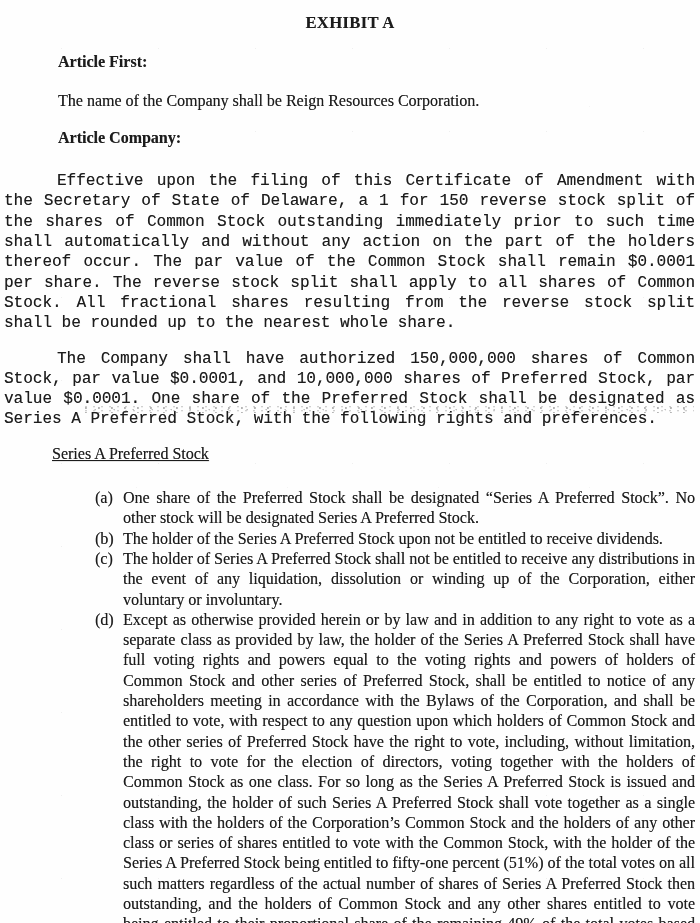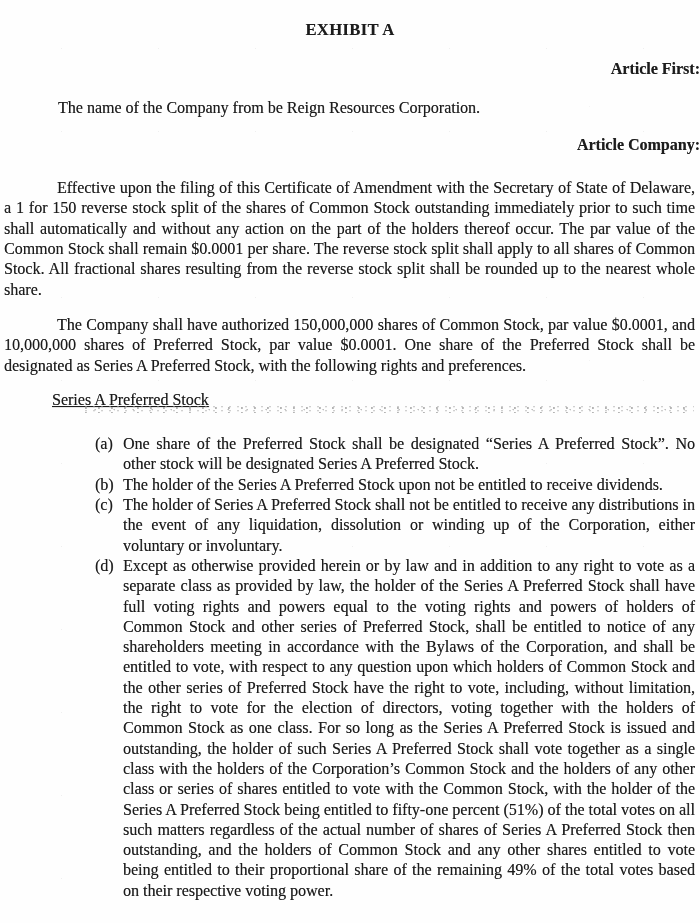--- a/index.html
+++ b/index.html
@@ -26,38 +26,38 @@
     inset: 0;
     pointer-events: none;
     background-image:
       radial-gradient(circle, rgba(90,90,90,0.5) 0.4px, transparent 0.9px),
       radial-gradient(circle, rgba(120,120,120,0.4) 0.4px, transparent 0.8px);
     background-size: 97px 83px, 151px 127px;
     background-position: 13px 7px, 61px 43px;
     opacity: 0.18;
   }
   .doc-title {
-    padding-top: 20px;
+    padding-top: 13px;
     text-align: center;
     font-weight: bold;
     font-size: 16.5px;
     letter-spacing: 0.4px;
   }
   .heading {
     margin: 0 0 0 58px;
     font-weight: bold;
-    text-align: right;
   }
   .h-first   { margin-top: 19px; }
   .plain-line { margin: 18px 0 0 58px; }
   .h-fourth  { margin-top: 17px; }
   .para {
     margin: 0 5px 0 4px;
     text-align: justify;
     text-indent: 53px;
+    font-family: Liberation Mono, monospace;
   }
   .para-1 { margin-top: 23px; }
   .para-2 { margin-top: 15px; }
   .series-heading {
     margin: 14px 0 4px 52px;
     text-decoration: underline;
   }
   .item-list {
     margin: 24px 5px 0 123px;
   }
@@ -87,21 +87,21 @@
 </style>
 </head>
 <body>
 
 <div class="page">
 
   <div class="doc-title">EXHIBIT A</div>
 
   <div class="heading h-first">Article First:</div>
 
-  <div class="plain-line">The name of the Company from be Reign Resources Corporation.</div>
+  <div class="plain-line">The name of the Company shall be Reign Resources Corporation.</div>
 
   <div class="heading h-fourth">Article Company:</div>
 
   <div class="para para-1">Effective upon the filing of this Certificate of Amendment with the Secretary of State of Delaware, a 1 for 150 reverse stock split of the shares of Common Stock outstanding immediately prior to such time shall automatically and without any action on the part of the holders thereof occur. The par value of the Common Stock shall remain $0.0001 per share. The reverse stock split shall apply to all shares of Common Stock. All fractional shares resulting from the reverse stock split shall be rounded up to the nearest whole share.</div>
 
   <div class="para para-2">The Company shall have authorized 150,000,000 shares of Common Stock, par value $0.0001, and 10,000,000 shares of Preferred Stock, par value $0.0001. One share of the Preferred Stock shall be designated as Series A Preferred Stock, with the following rights and preferences.</div>
 
   <div class="series-heading">Series A Preferred Stock</div>
 
   <div class="scan-noise"></div>

